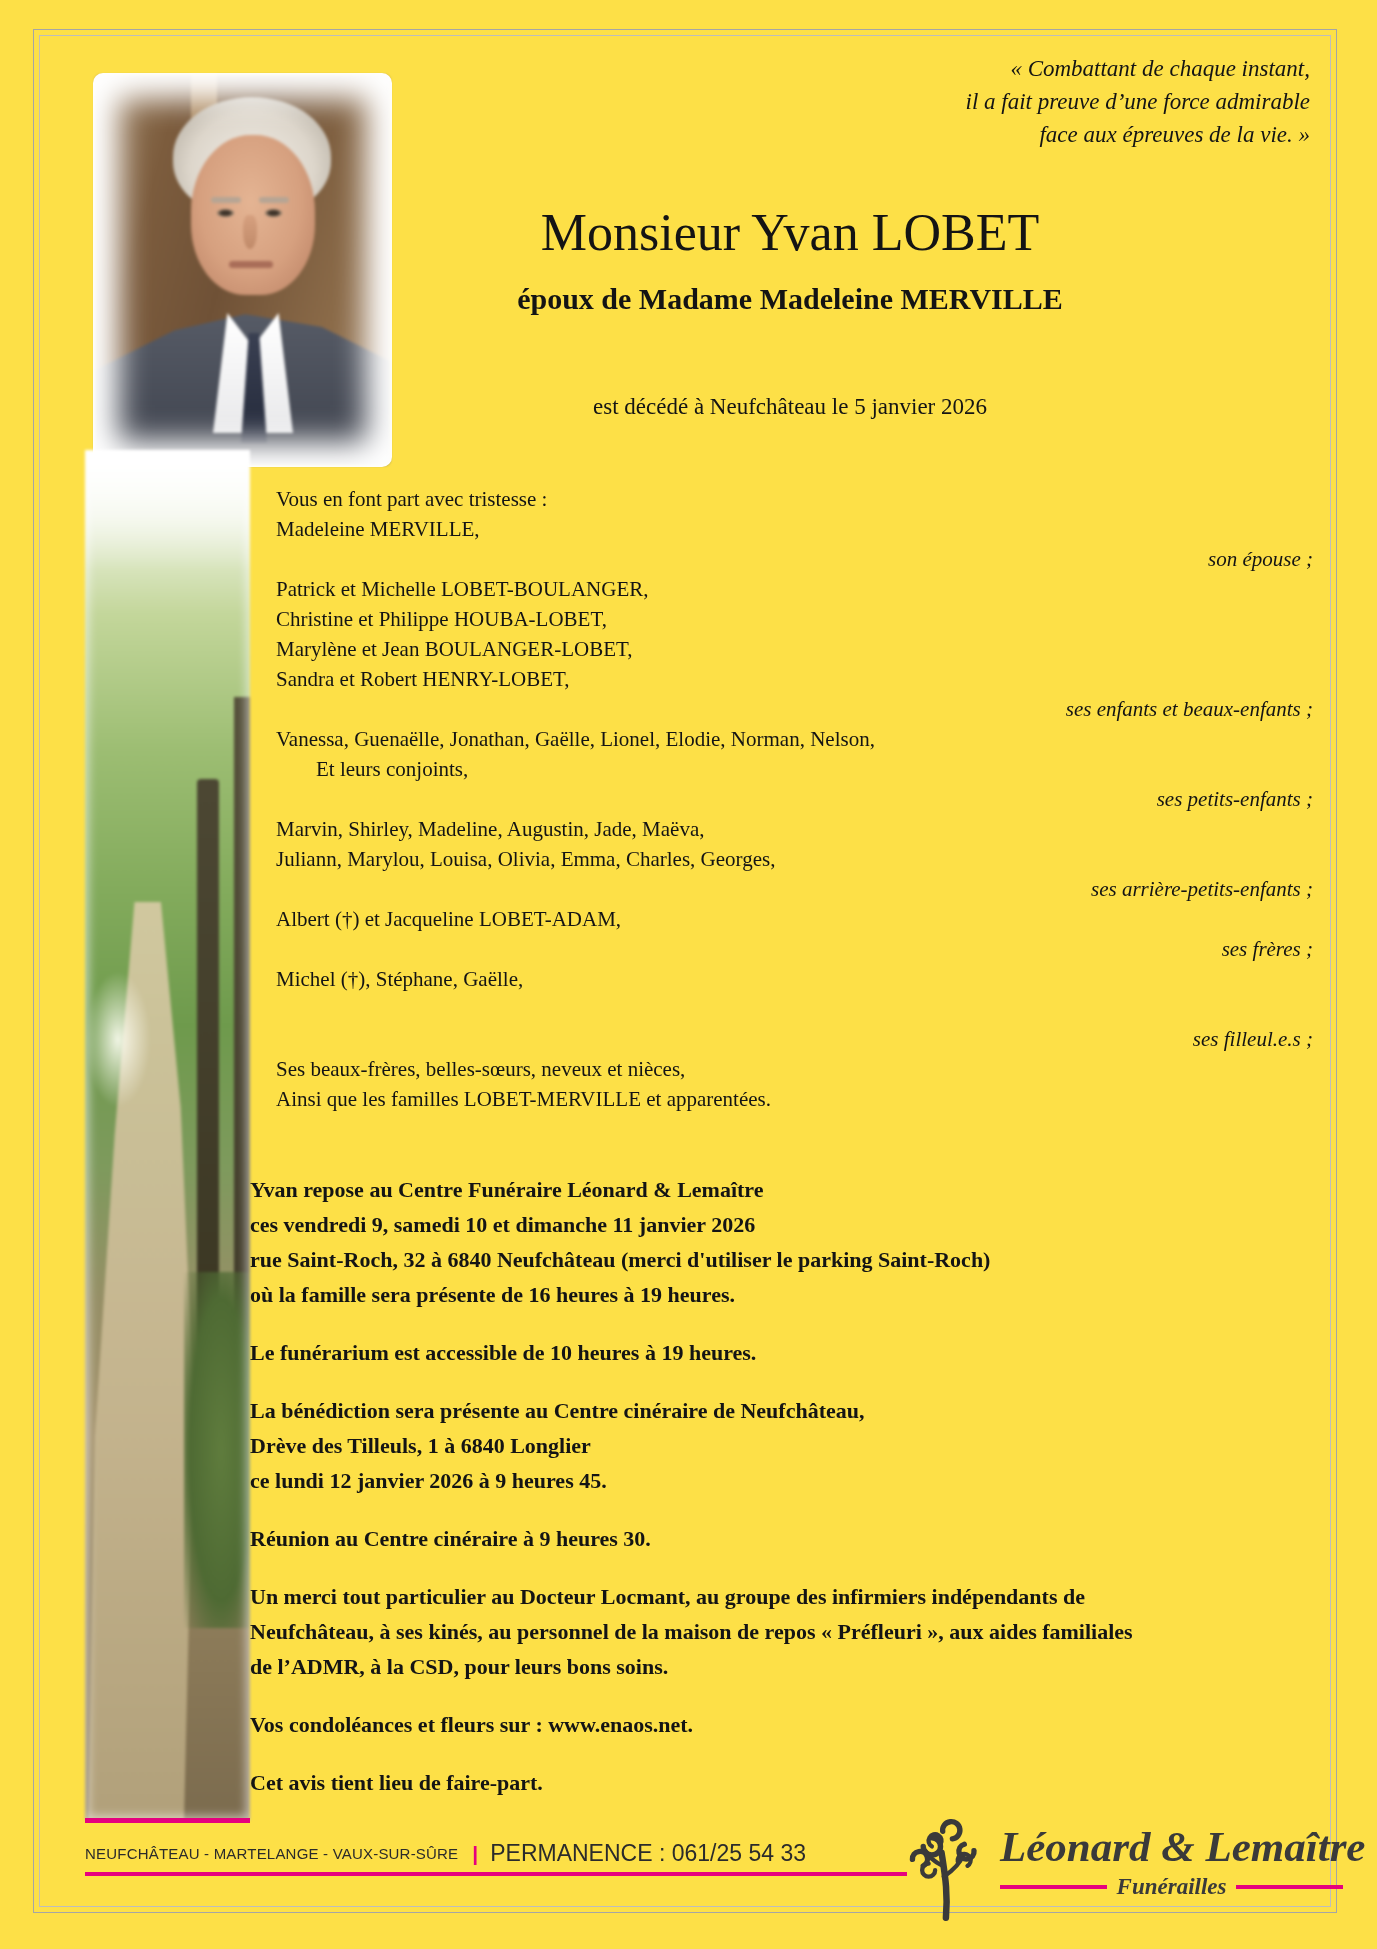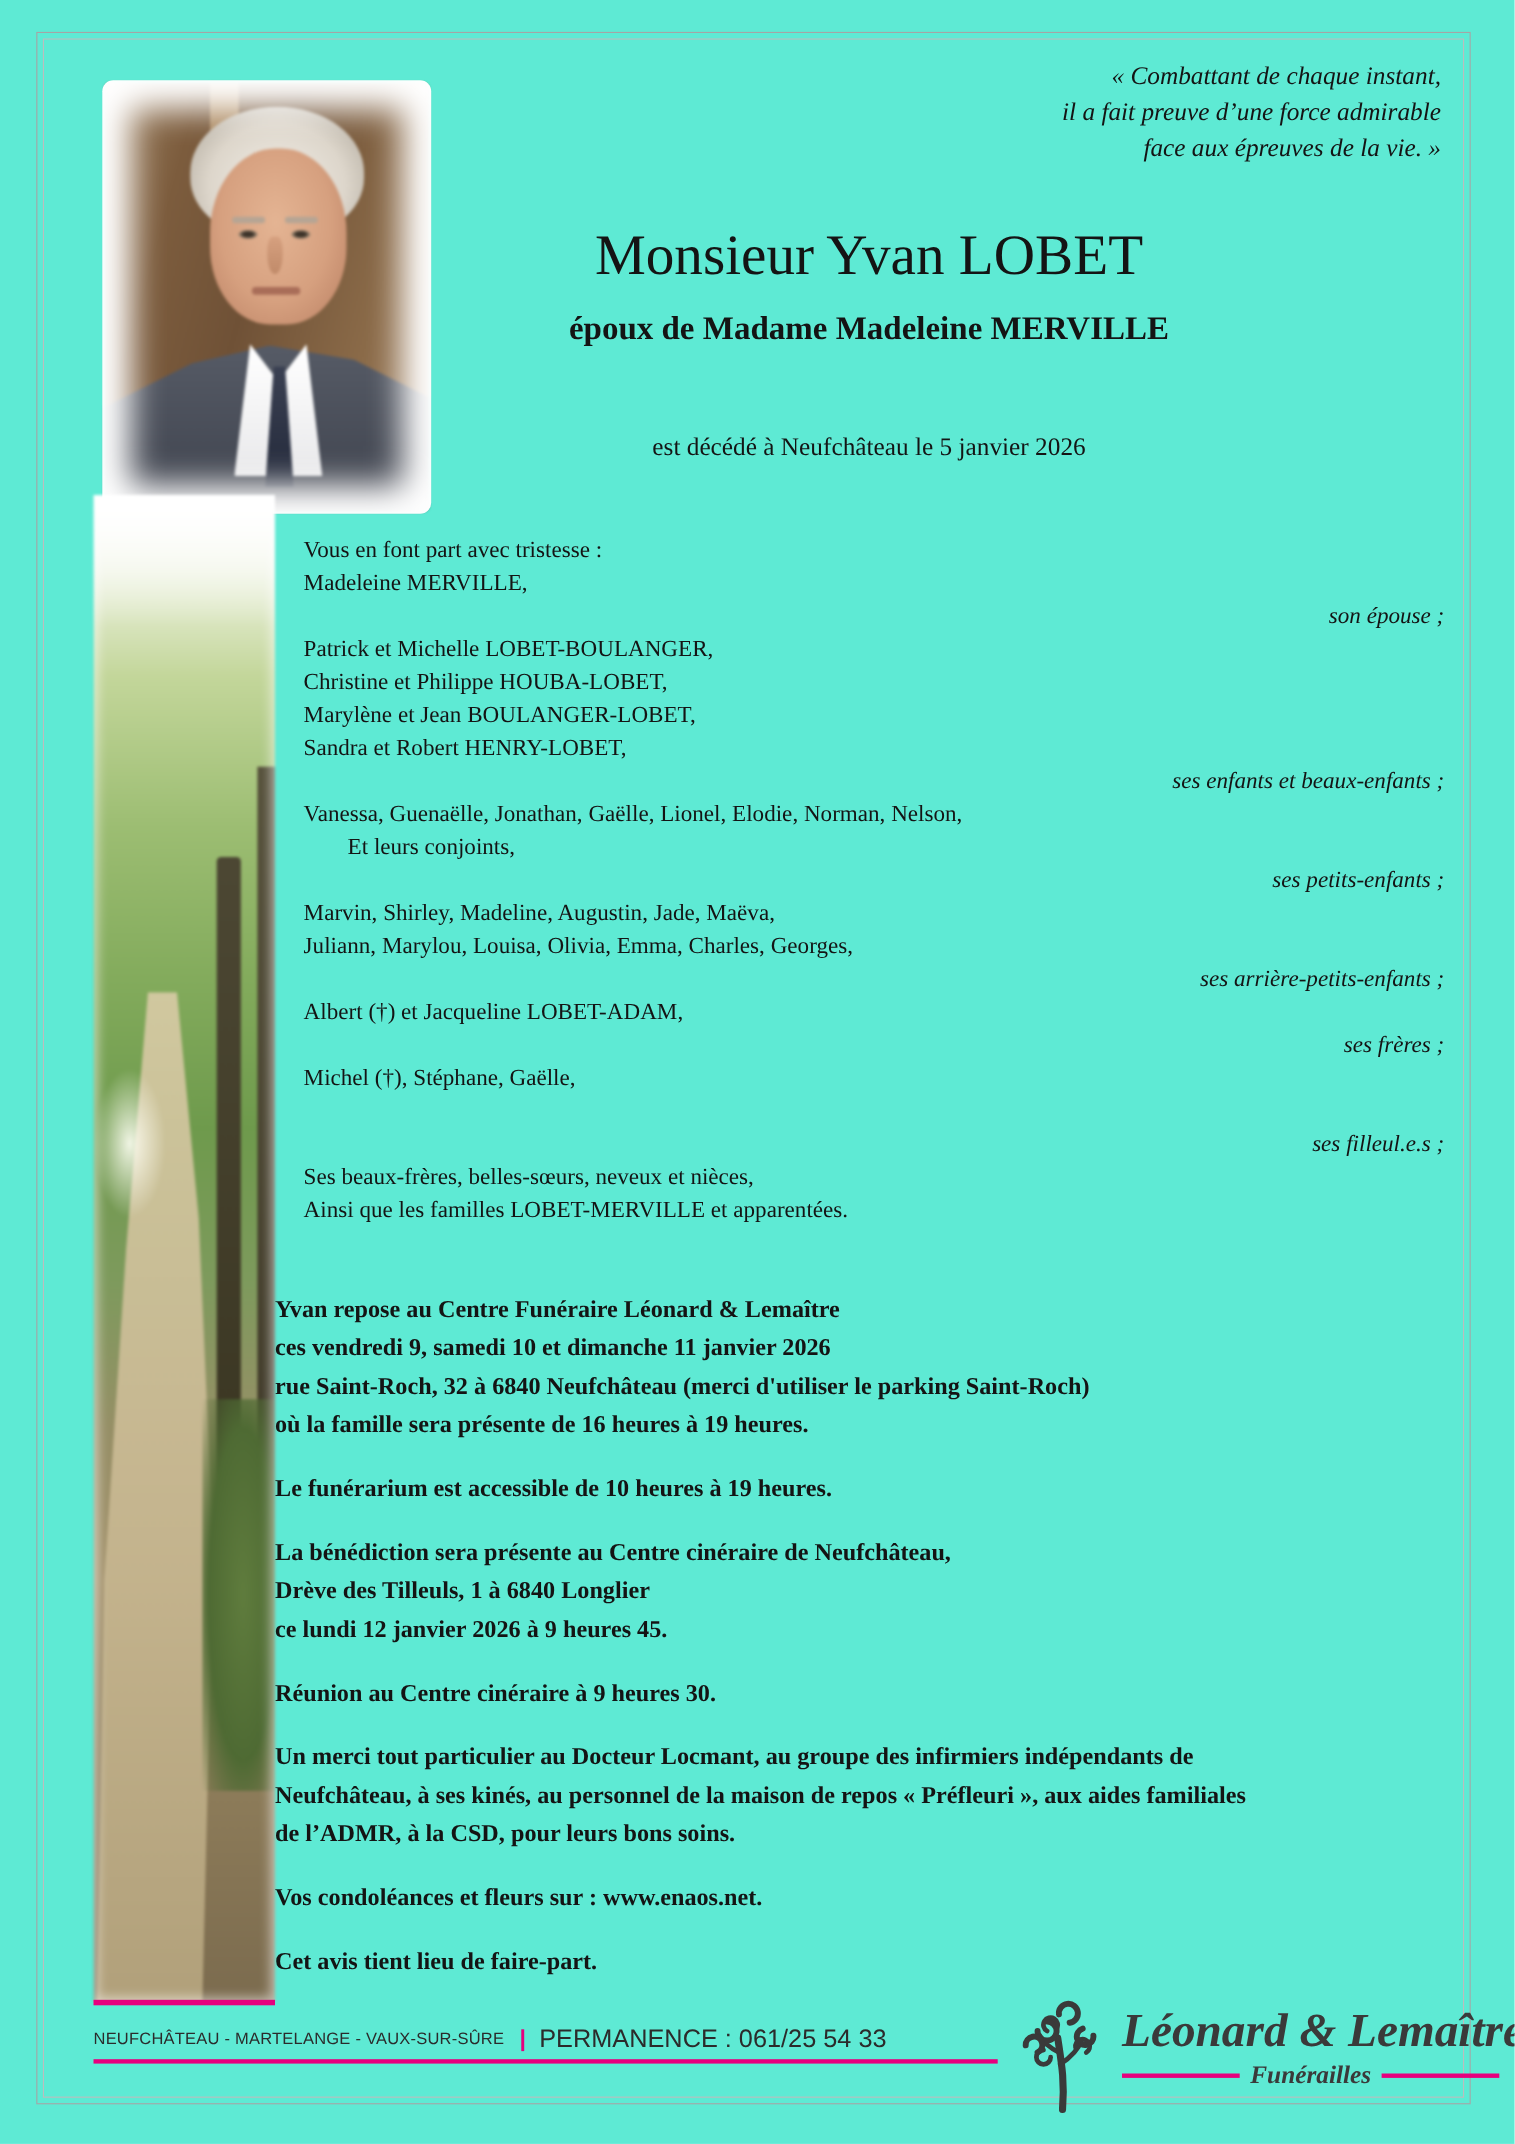--- a/index.html
+++ b/index.html
@@ -3,21 +3,21 @@
 <meta charset="utf-8">
 <style>
   :root{
     --accent:#e6007e;
     --border:#a5a5a5;
     --logo:#3a3a3a;
     --ink:#141414;
   }
   html,body{margin:0;padding:0;background:#fff;}
   .page{
-    position:relative;width:1377px;height:1949px;background:#5eead4;
+    position:relative;width:1377px;height:1949px;background:#fde047;
     font-family:"Liberation Serif","DejaVu Serif",serif;color:var(--ink);
     overflow:hidden;
   }
   
   .frame-outer{position:absolute;left:33px;top:29px;right:40px;bottom:36px;border:1px solid var(--border);}
   .frame-inner{position:absolute;left:5px;top:5px;right:5px;bottom:5px;border:1px solid #bdbdbd;}
 
   
   .photo{position:absolute;left:95px;top:75px;width:295px;height:390px;}
   .photo .scene{position:absolute;inset:0;overflow:hidden;filter:blur(1.5px);border-radius:6px;}
@@ -67,21 +67,21 @@
   .ceremony{position:absolute;left:250px;width:1080px;top:1172px;text-align:left;font-weight:bold;font-size:22px;line-height:35px;}
   .ceremony p{margin:0 0 23px 0;}
 
   
   .footer-left{position:absolute;left:85px;top:1840px;display:flex;align-items:center;font-family:"Liberation Sans","DejaVu Sans",sans-serif;color:#2b2b2b;}
   .footer-cities{font-size:15px;letter-spacing:.2px;}
   .footer-sep{color:var(--accent);font-size:21px;margin:0 12px 0 14px;font-weight:bold;}
   .footer-perm{font-size:23px;}
   .footer-line{position:absolute;left:85px;top:1872px;width:822px;height:4px;background:var(--accent);}
 
-  .logo{position:absolute;left:908px;top:1812px;width:455px;height:112px;color:var(--logo);}
+  .logo{position:absolute;left:888px;top:1812px;width:455px;height:112px;color:var(--logo);}
   .logo .tree{position:absolute;left:0;top:2px;width:118px;height:108px;}
   .brand{position:absolute;left:112px;top:10px;width:343px;text-align:center;font-family:"Liberation Serif","DejaVu Serif",serif;font-style:italic;font-weight:bold;font-size:43px;white-space:nowrap;}
   .brand-row{position:absolute;left:112px;top:62px;width:343px;display:flex;align-items:center;}
   .brand-row .dash{flex:1;height:4px;background:var(--accent);}
   .brand-sub{font-family:"Liberation Serif","DejaVu Serif",serif;font-style:italic;font-weight:bold;font-size:23px;margin:0 10px;white-space:nowrap;}
 </style>
 </head>
 <body>
 
 <div class="page">

